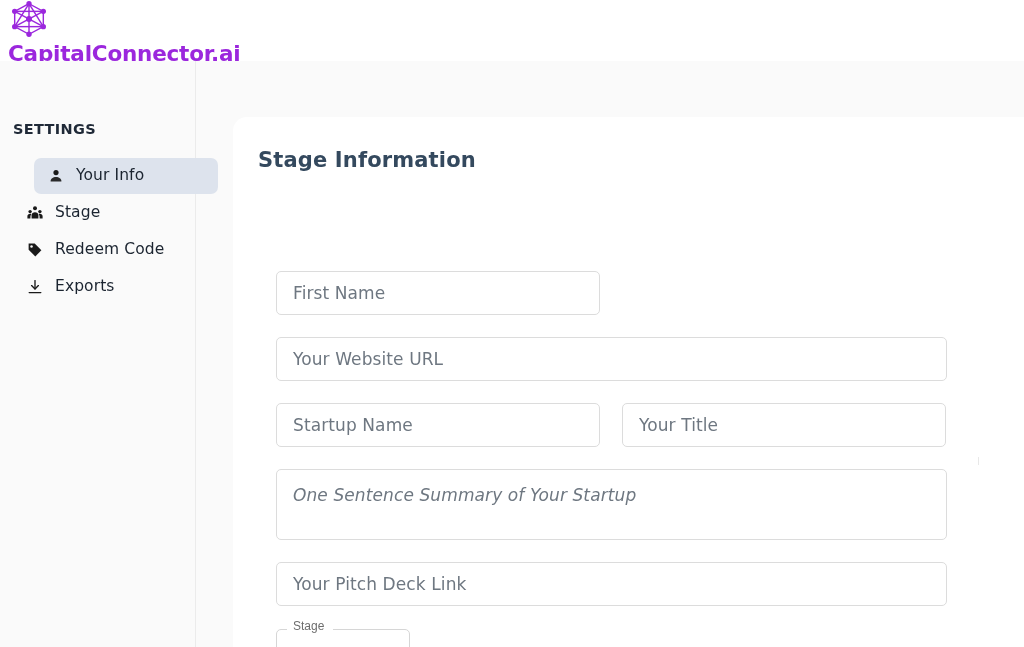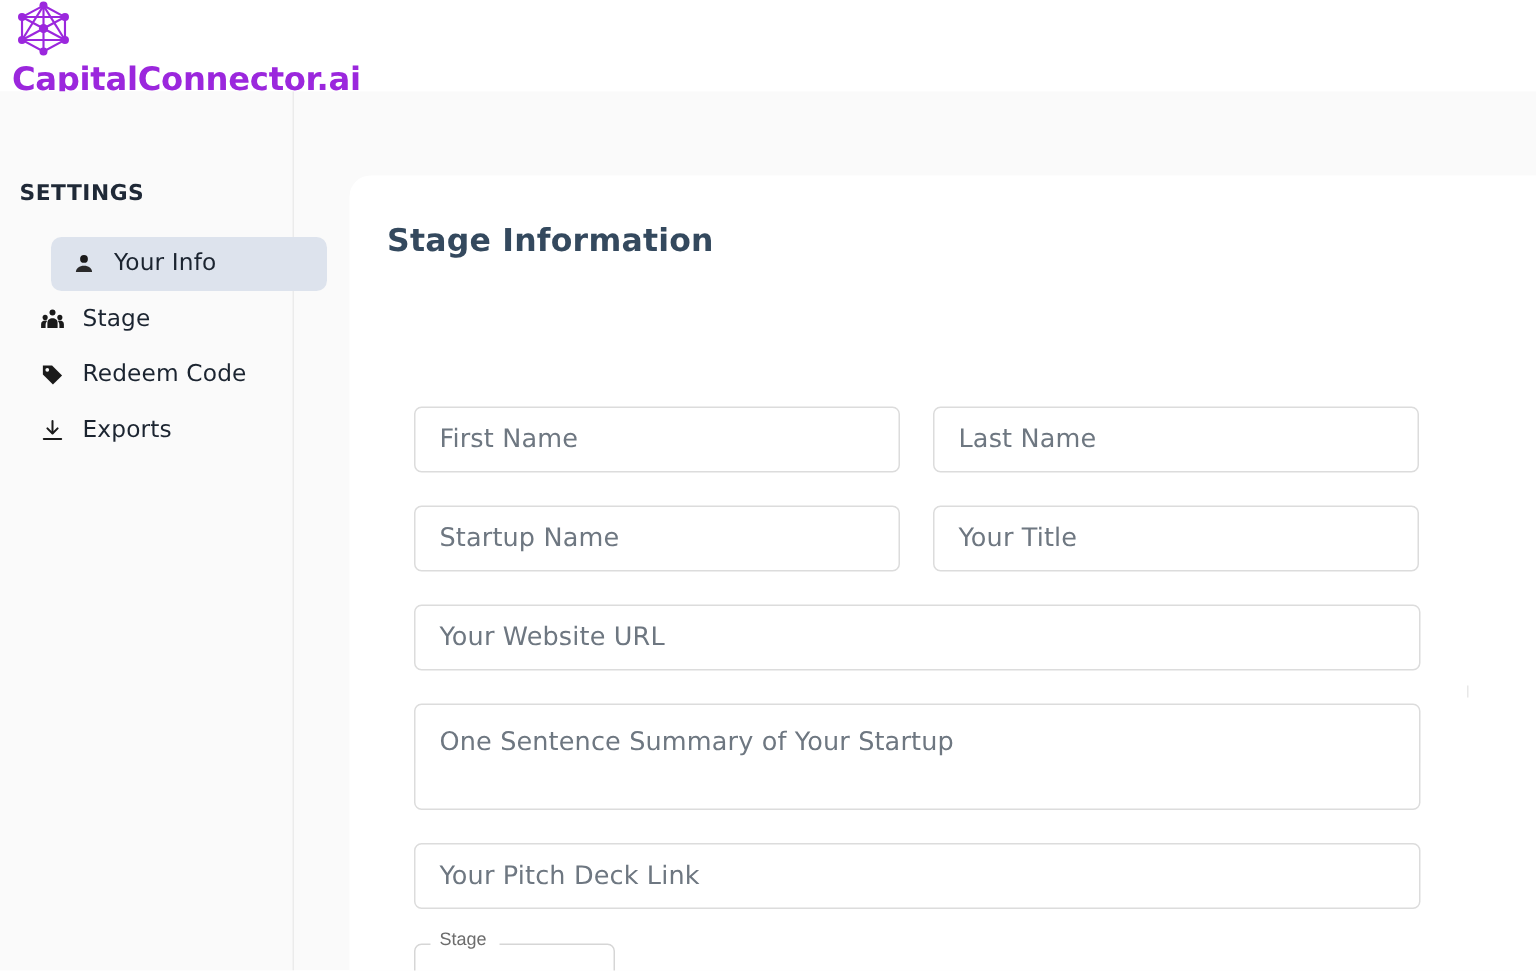--- a/index.html
+++ b/index.html
@@ -180,20 +180,21 @@
     color: #6e7781;
     font-family: "DejaVu Sans", sans-serif;
     letter-spacing: 0.1px;
     line-height: 1;
     user-select: none;
   }
 
   .field.textarea {
     height: 71px;
     align-items: flex-start;
+    font-style: italic;
   }
   .field.textarea .field-ph {
     padding-top: 17px;
   }
 
   
   .select-wrap {
     position: relative;
     width: 134px;
     height: 65px;
@@ -333,37 +334,34 @@
       <h1 class="card-title">Stage Information</h1>
 
       <div class="seam"></div>
 
       <form class="form">
 
         <div class="row">
           <div class="field half">
             <span class="field-ph">First Name</span>
           </div>
-          <div class="field half">
-            <span class="field-ph">Last Name</span>
+        </div>
+
+        <div class="row">
+          <div class="field full">
+            <span class="field-ph">Your Website URL</span>
           </div>
         </div>
 
         <div class="row">
           <div class="field half">
             <span class="field-ph">Startup Name</span>
           </div>
           <div class="field half">
             <span class="field-ph">Your Title</span>
-          </div>
-        </div>
-
-        <div class="row">
-          <div class="field full">
-            <span class="field-ph">Your Website URL</span>
           </div>
         </div>
 
         <div class="row">
           <div class="field full textarea">
             <span class="field-ph">One Sentence Summary of Your Startup</span>
           </div>
         </div>
 
         <div class="row">

